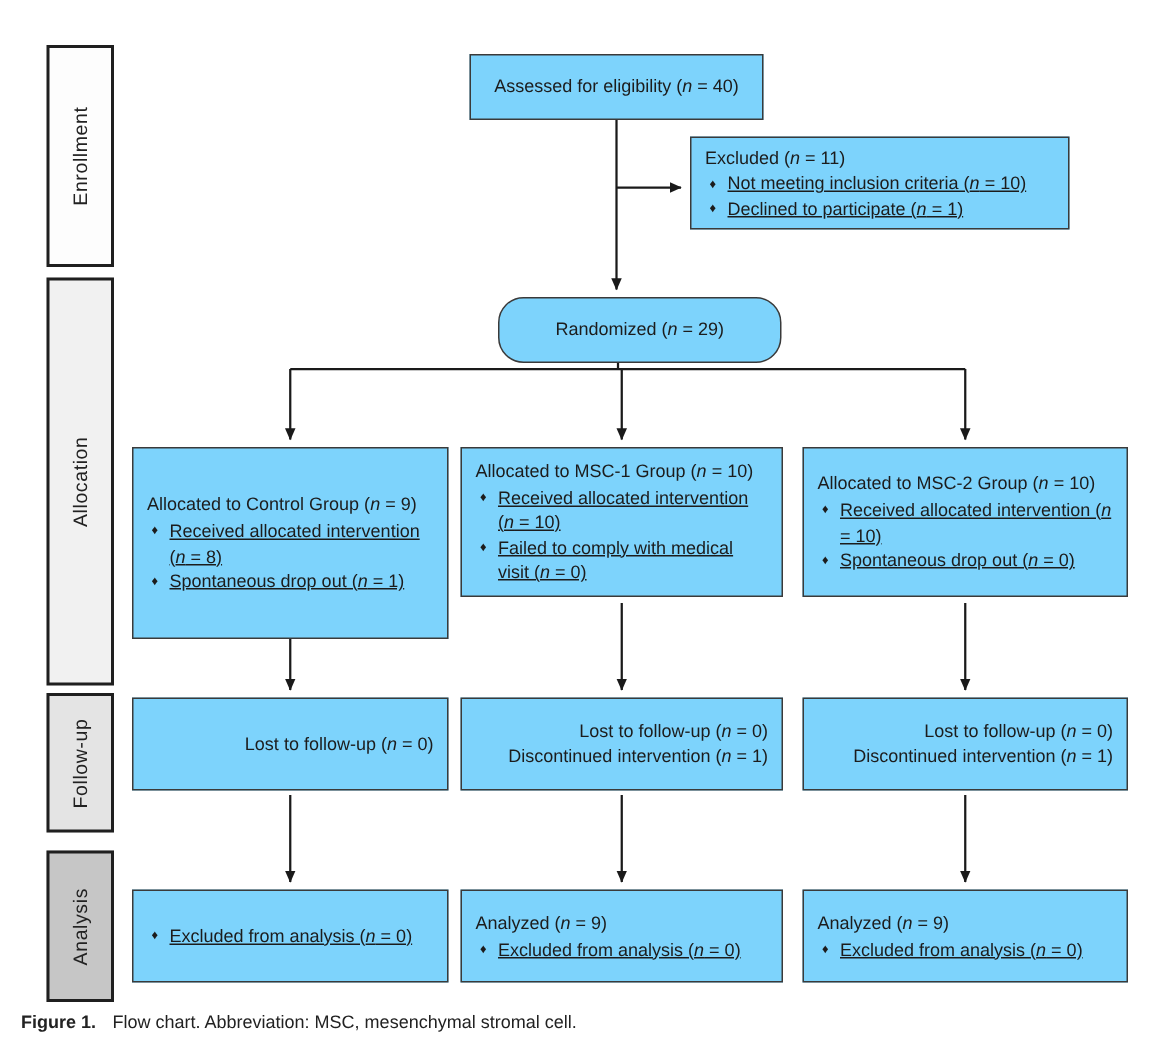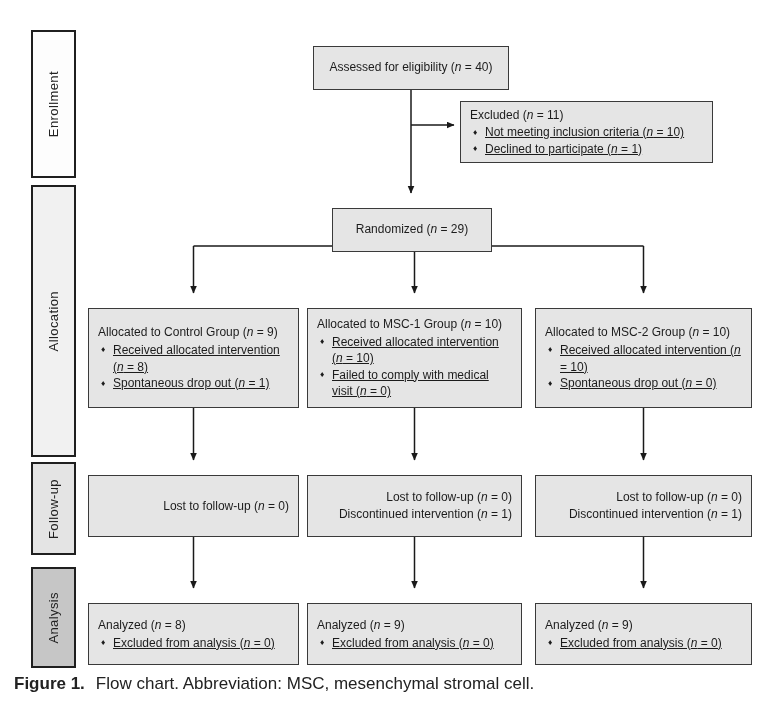--- a/index.html
+++ b/index.html
@@ -17,52 +17,52 @@
     writing-mode:vertical-rl; transform:rotate(180deg);
     font-size:13px; color:#222; letter-spacing:.4px; white-space:nowrap;
   }
   .stage-enrollment { top:30px;  height:148px; background:#fdfdfd; }
   .stage-allocation { top:185px; height:272px; background:#f1f1f1; }
   .stage-followup   { top:462px; height:93px;  background:#e4e4e4; }
   .stage-analysis   { top:567px; height:101px; background:#c6c6c6; }
 
   
   .box {
-    position:absolute; background:#e5e5e5; border:1.5px solid #3a3a3a;
+    position:absolute; background:#7dd3fc; border:1.5px solid #3a3a3a;
     display:flex; flex-direction:column; justify-content:center;
-    padding:21px 9px; font-size:12px; line-height:1.38;margin-top:10px;
+    padding:21px 9px; font-size:12px; line-height:1.38;
   }
   .box.center { align-items:center; text-align:center; }
   .box-title { margin-bottom:1px; }
   .bullets { list-style:none; }
   .bullet-row { display:flex; }
   .blt { flex:0 0 15px; font-size:8.5px; padding-top:2.5px; text-align:left; padding-left:3px; }
   .btext { flex:1;text-decoration:underline; }
   .plain-line { text-align:right; }
   i { font-style:italic; }
 
   .box-assessed   { left:313px; top:36px;  width:196px; height:34px; }
   .box-excluded   { left:460px; top:91px;  width:253px; height:62px; justify-content:center; }
-  .box-randomized { left:332px; top:198px; width:160px; height:34px; }
-
-  .box-alloc-control { left:88px;  top:298px; width:211px; height:100px; }
+  .box-randomized { left:332px; top:198px; width:189px; height:34px;border-radius:17px; }
+
+  .box-alloc-control { left:88px;  top:298px; width:211px; height:128px; }
   .box-alloc-msc1    { left:307px; top:298px; width:215px; height:100px; }
   .box-alloc-msc2    { left:535px; top:298px; width:217px; height:100px; }
 
   .box-fu-control { left:88px;  top:465px; width:211px; height:62px; }
   .box-fu-msc1    { left:307px; top:465px; width:215px; height:62px; }
   .box-fu-msc2    { left:535px; top:465px; width:217px; height:62px; }
 
   .box-an-control { left:88px;  top:593px; width:211px; height:62px; }
   .box-an-msc1    { left:307px; top:593px; width:215px; height:62px; }
   .box-an-msc2    { left:535px; top:593px; width:217px; height:62px; }
 
   .connectors { position:absolute; left:0; top:0; width:782px; height:709px; }
 
-  .caption { position:absolute; left:14px; top:674px; font-size:17px; color:#222; }
+  .caption { position:absolute; left:14px; top:674px; font-size:12px; color:#222; }
   .caption .cap-label { font-weight:bold; margin-right:11px; }
 </style>
 </head>
 <body>
 
 <div class="canvas">
 
   <svg class="connectors" viewBox="0 0 782 709" xmlns="http://www.w3.org/2000/svg">
     <defs>
       <marker id="arr" markerWidth="9" markerHeight="8" refX="7.5" refY="3.5" orient="auto" markerUnits="userSpaceOnUse">
@@ -177,21 +177,20 @@
     <div class="plain-line">Lost to follow-up (<i>n</i> = 0)</div>
     <div class="plain-line">Discontinued intervention (<i>n</i> = 1)</div>
   </div>
 
   <div class="box box-fu-msc2">
     <div class="plain-line">Lost to follow-up (<i>n</i> = 0)</div>
     <div class="plain-line">Discontinued intervention (<i>n</i> = 1)</div>
   </div>
 
   <div class="box box-an-control">
-    <div class="box-title">Analyzed (<i>n</i> = 8)</div>
     <ul class="bullets">
       <li class="bullet-row">
         <span class="blt">♦</span>
         <span class="btext">Excluded from analysis (<i>n</i> = 0)</span>
       </li>
     </ul>
   </div>
 
   <div class="box box-an-msc1">
     <div class="box-title">Analyzed (<i>n</i> = 9)</div>

